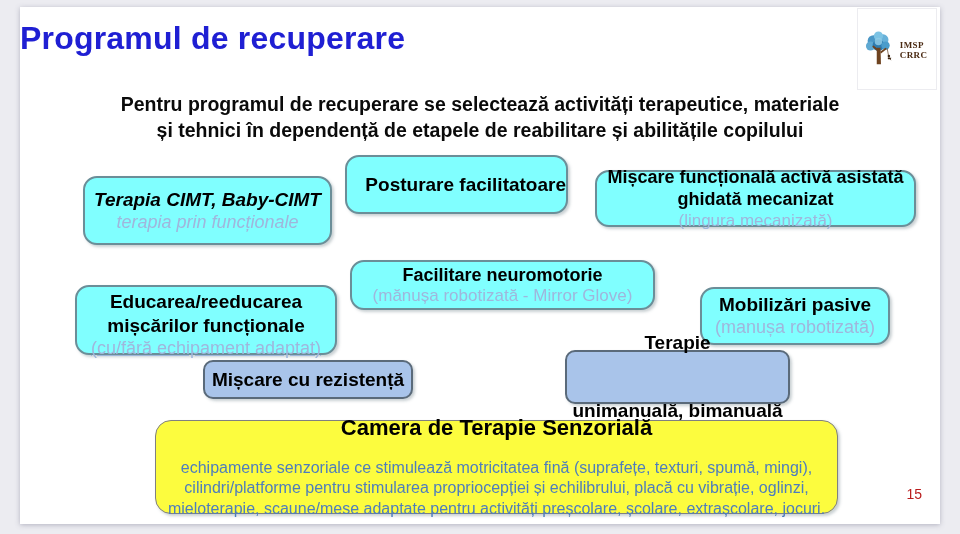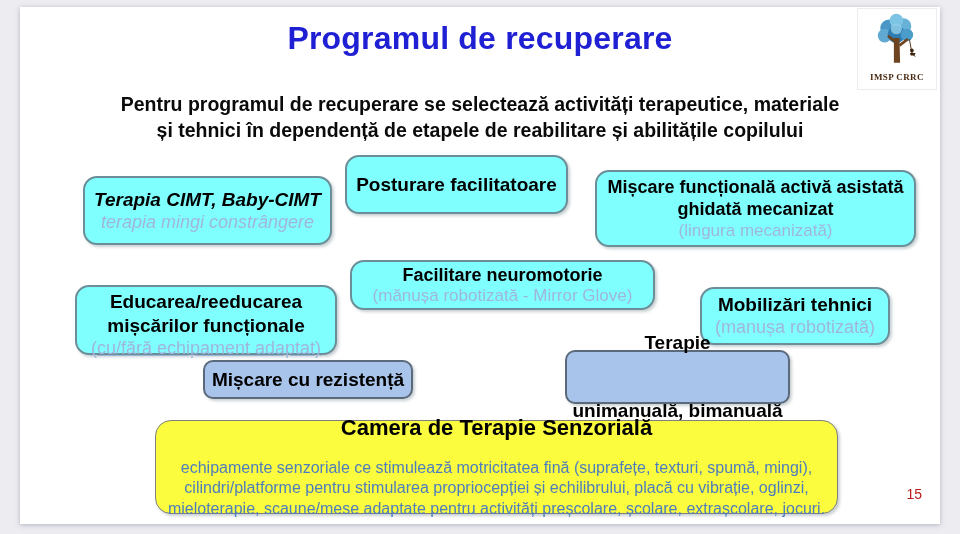--- a/index.html
+++ b/index.html
@@ -6,28 +6,28 @@
   html,body { width:960px; height:534px; overflow:hidden; }
   body { background:#ececf1; font-family:"Liberation Sans", sans-serif; position:relative; }
 
   .slide {
     position:absolute; left:20px; top:7px; width:920px; height:517px;
     background:#ffffff; box-shadow:0 1px 5px rgba(110,110,135,.45);
   }
 
   .slide-title {
     position:absolute; top:13px; left:0; width:100%;
-    text-align:center; font-size:32px; font-weight:bold; color:#1f1fd3;
+    font-size:32px; font-weight:bold; color:#1f1fd3;
     letter-spacing:.2px;
   }
 
   .logo-card {
     position:absolute; top:1px; right:3px; width:80px; height:82px;
     background:#fff; border:1px solid #ececf0;
-    display:flex; flex-direction:column; align-items:center; justify-content:flex-start;
+    display:flex; flex-direction:row; align-items:center; justify-content:flex-start;
     padding-top:3px;
   }
   .logo-caption {
     font-family:"Liberation Serif", serif; font-size:9px; font-weight:bold;
     color:#4a2a12; margin-top:-2px; letter-spacing:.4px;
   }
 
   .intro {
     position:absolute; top:85px; left:0; width:100%;
     text-align:center; font-size:19.5px; font-weight:bold; color:#0a0a0a;
@@ -44,22 +44,22 @@
   .bluegray { background:#a9c4ea; border:2px solid #5a6a7a; border-radius:10px; }
   .yellow { background:#fcfc3e; border:1.5px solid #808080; border-radius:16px; }
 
   .b-title { font-weight:bold; color:#000; font-size:19px; line-height:1.25; }
   .b-title.sm { font-size:18px; }
   .b-sub { color:#9fb6dc; font-size:18px; line-height:1.2; }
   .b-sub.sm { font-size:17px; }
   .b-sub.underlined { text-decoration:underline; }
 
   #box-cimt       { left:63px;  top:169px; width:249px; height:69px;font-style:italic; }
-  #box-posturare  { left:325px; top:148px; width:223px; height:59px; }
-  #box-mfa        { left:575px; top:163px; width:321px; height:77px; }
+  #box-posturare  { left:325px; top:148px; width:223px; height:59px;align-items:flex-end; }
+  #box-mfa        { left:575px; top:163px; width:321px; height:57px; }
   #box-edu        { left:55px;  top:278px; width:262px; height:70px; justify-content:flex-start; padding-top:3px; overflow:visible; }
   #box-fac        { left:330px; top:253px; width:305px; height:50px; }
   #box-mob        { left:680px; top:280px; width:190px; height:58px; }
   #box-rez        { left:183px; top:353px; width:210px; height:39px; }
   #box-ter        { left:545px; top:343px; width:225px; height:54px;gap:44px; }
   #box-cam        { left:135px; top:413px; width:683px; height:94px; padding:4px 10px; }
 
   .cam-title { font-weight:bold; color:#000; font-size:22px; line-height:1.25; margin-bottom:16px; }
   .cam-body  { color:#4e7dbd; font-size:16px; line-height:1.3; }
 
@@ -95,21 +95,21 @@
     <div class="logo-caption">IMSP CRRC</div>
   </div>
 
   <div class="intro">
     <div>Pentru programul de recuperare se selectează activități terapeutice, materiale</div>
     <div>și tehnici în dependență de etapele de reabilitare și abilitățile copilului</div>
   </div>
 
   <div class="box cyan" id="box-cimt">
     <div class="b-title">Terapia CIMT, Baby-CIMT</div>
-    <div class="b-sub">terapia mingi constrângere</div>
+    <div class="b-sub">terapia prin funcționale</div>
   </div>
 
   <div class="box cyan" id="box-posturare">
     <div class="b-title">Posturare facilitatoare</div>
   </div>
 
   <div class="box cyan" id="box-mfa">
     <div class="b-title sm">Mișcare funcțională activă asistată</div>
     <div class="b-title sm">ghidată mecanizat</div>
     <div class="b-sub sm">(lingura mecanizată)</div>
@@ -120,21 +120,21 @@
     <div class="b-title">mișcărilor funcționale</div>
     <div class="b-sub underlined">(cu/fără echipament adaptat)</div>
   </div>
 
   <div class="box cyan" id="box-fac">
     <div class="b-title sm">Facilitare neuromotorie</div>
     <div class="b-sub sm">(mănușa robotizată - Mirror Glove)</div>
   </div>
 
   <div class="box cyan" id="box-mob">
-    <div class="b-title">Mobilizări tehnici</div>
+    <div class="b-title">Mobilizări pasive</div>
     <div class="b-sub">(manușa robotizată)</div>
   </div>
 
   <div class="box bluegray" id="box-rez">
     <div class="b-title">Mișcare cu rezistență</div>
   </div>
 
   <div class="box bluegray" id="box-ter">
     <div class="b-title">Terapie</div>
     <div class="b-title">unimanuală, bimanuală</div>

